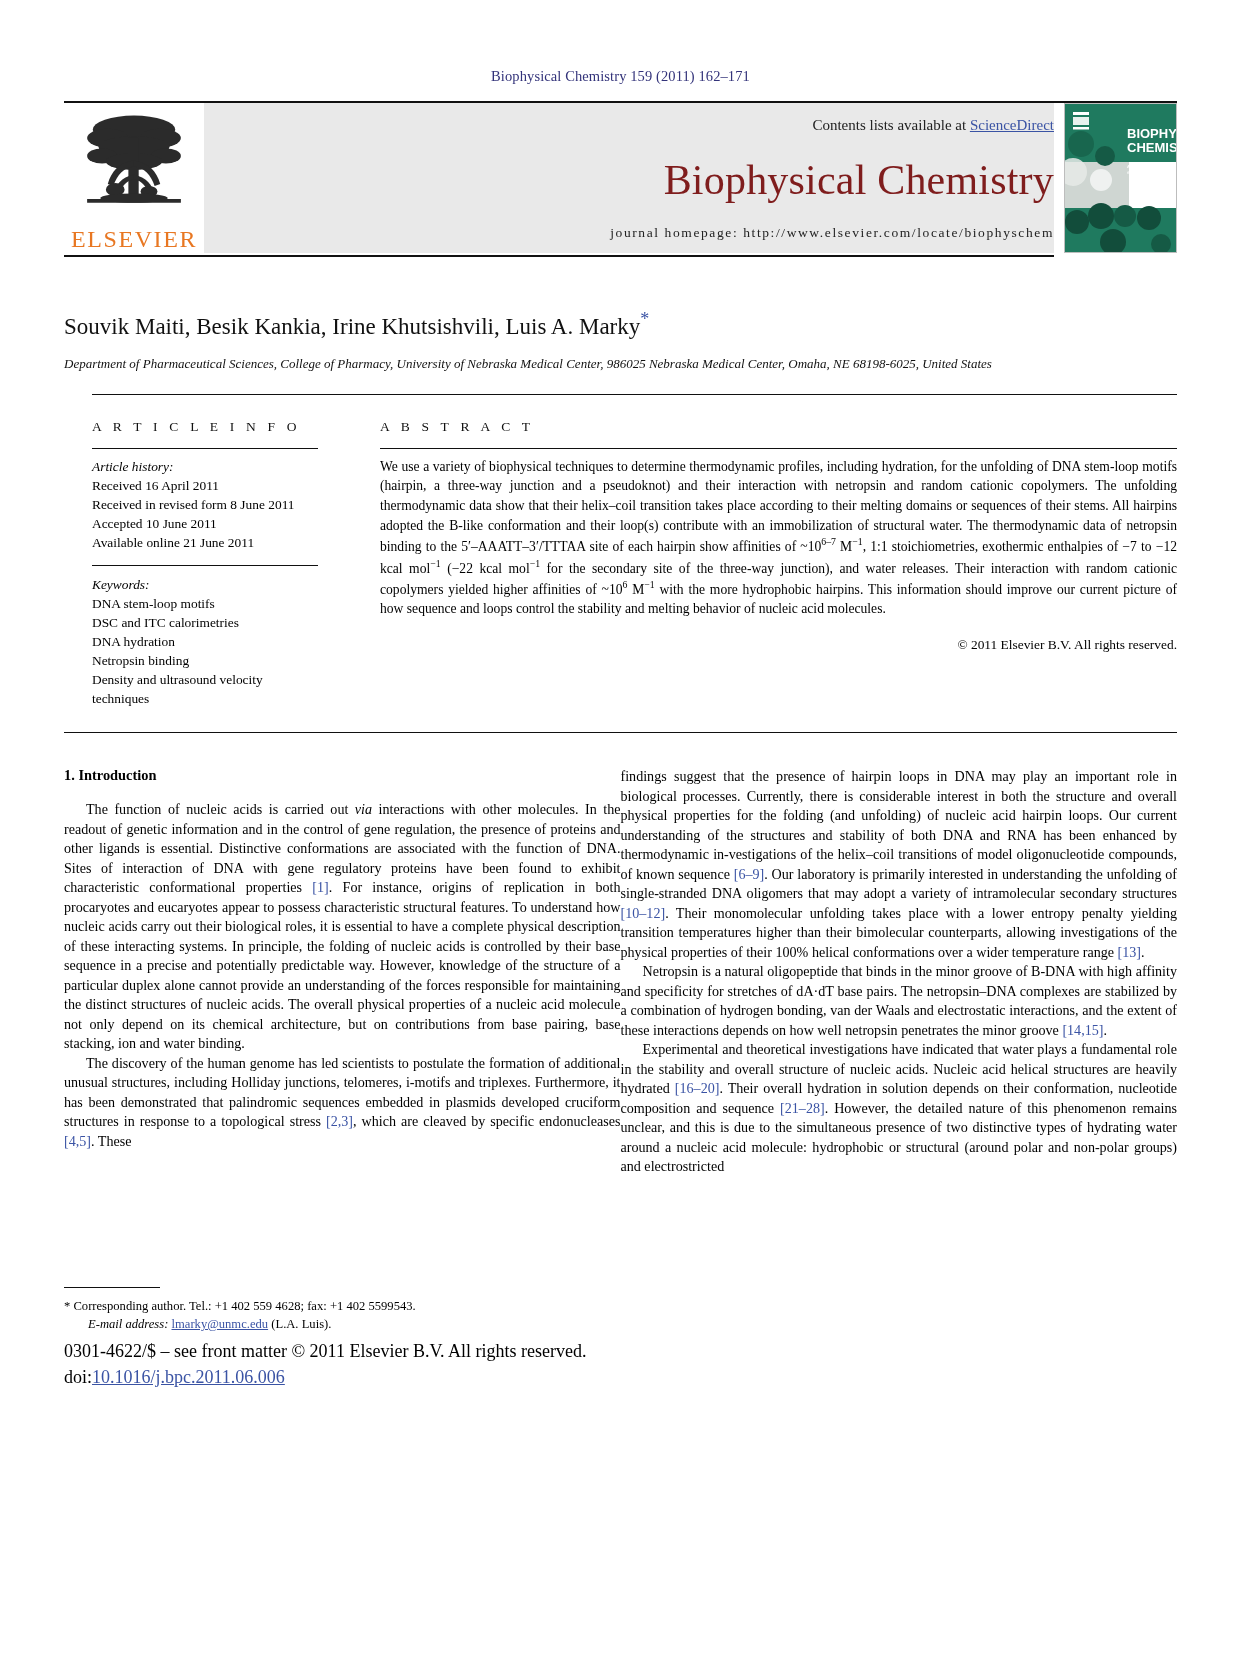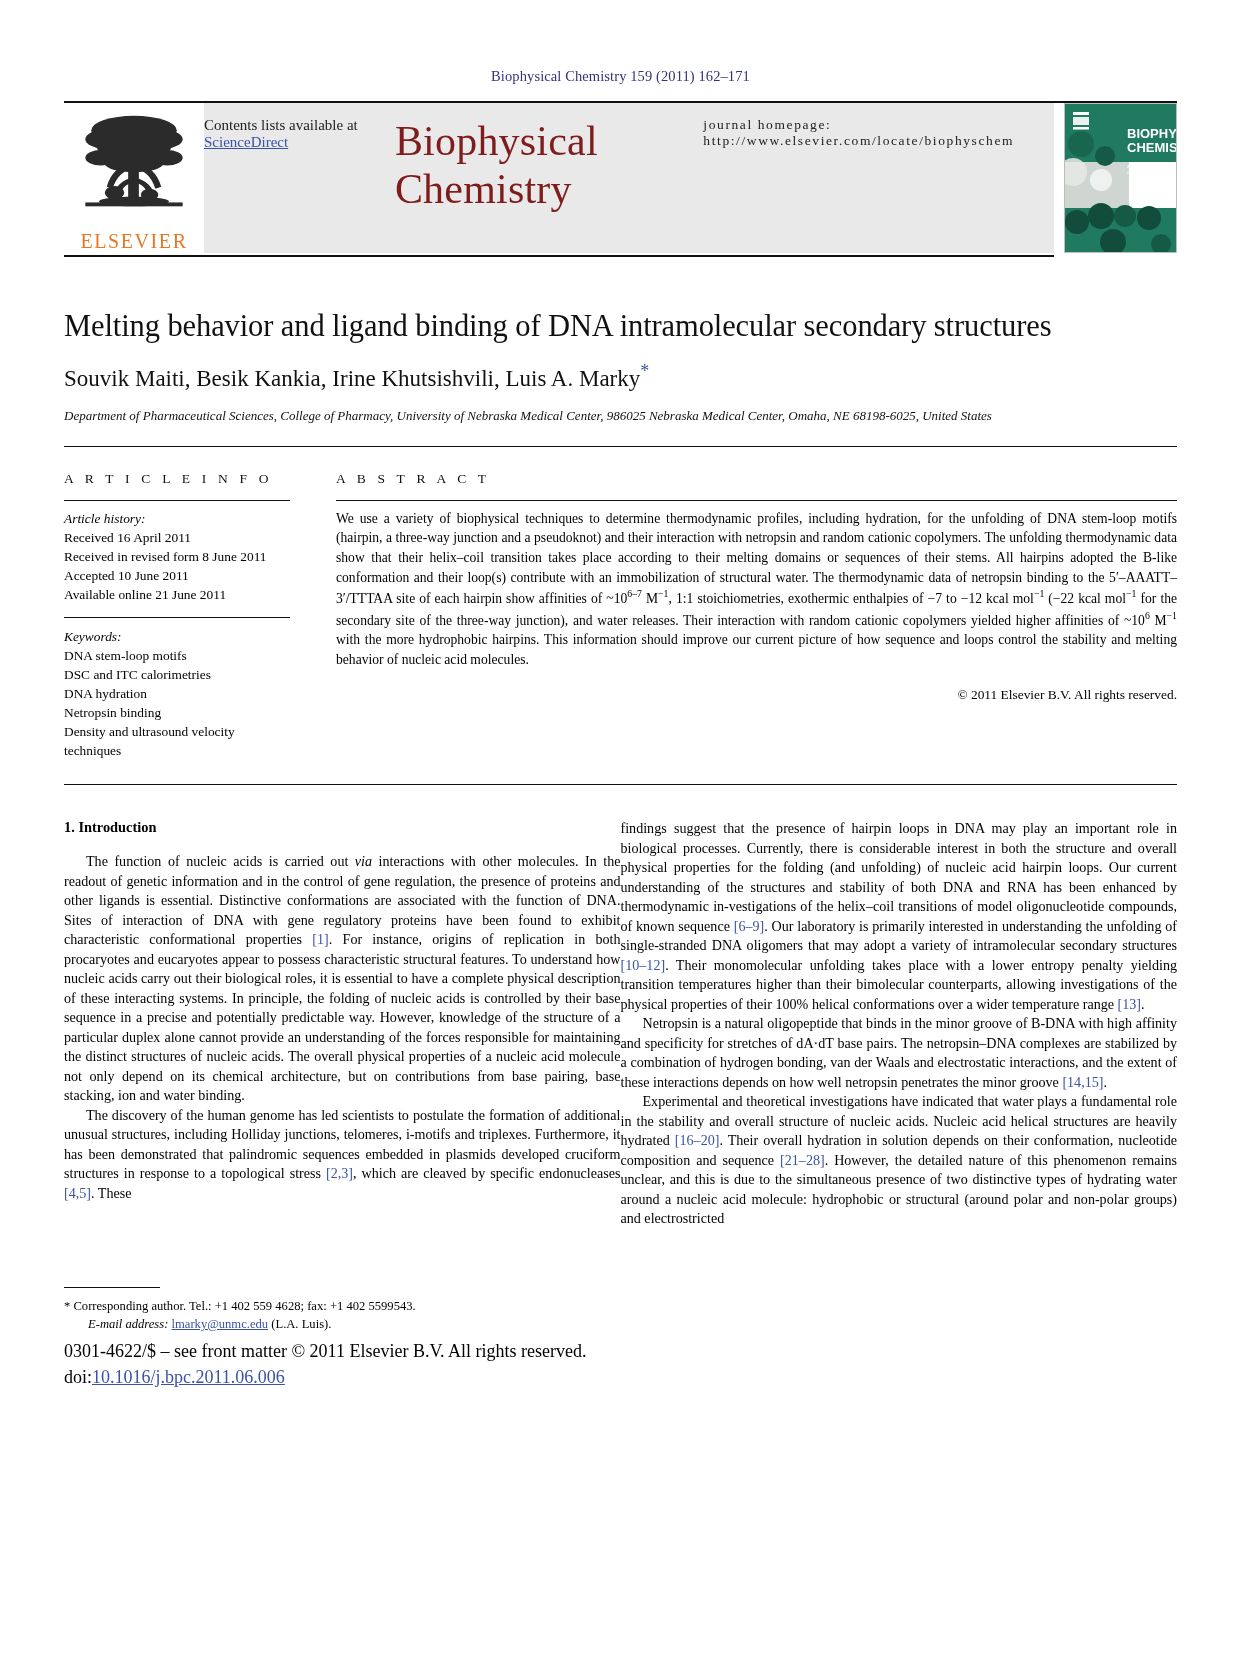--- a/index.html
+++ b/index.html
@@ -52,31 +52,32 @@
     display: flex;
     flex-direction: column;
     align-items: center;
     justify-content: flex-start;
     padding-top: 6px;
     box-sizing: border-box;
   }
   .tree-svg { display:block; }
   .elsevier-word {
     font-family: "Liberation Serif", serif;
-    font-size: 20px;
+    font-size: 24px;
     letter-spacing: 1.6px;
     color: #E87722;
     font-weight: 400;
     margin-top: 12px;
   }
   .masthead-center {
     flex: 1 1 auto;
     background: #e9e9e9;
     display: flex;
-    align-items: flex-start;
+    flex-direction: column;
+    align-items: flex-end;
     justify-content: space-between;
     padding: 14px 0 12px 0;
     box-sizing: border-box;
     min-width: 0;
   }
   .contents-line {
     font-size: 15px;
     color: #222;
   }
   .contents-line .sd {
@@ -131,21 +132,22 @@
     margin-top: 16px;
     color: #111;
   }
 
   
   .info-abstract {
     margin-top: 22px;
     border-top: 1.4px solid #111;
     display: flex;
     padding-top: 24px;
-    gap: 0;
+    gap: 16px;
+    margin-left: 28px;
   }
   .col-info {
     width: 272px;
     flex: 0 0 272px;
     padding-right: 46px;
     box-sizing: border-box;
   }
   .col-abstract {
     flex: 1 1 auto;
     padding-left: 0px;
@@ -303,21 +305,20 @@
           <text x="62" y="48" font-family="Liberation Sans, sans-serif" font-size="13" font-weight="bold" fill="#ffffff">CHEMIS</text>
           <text x="62" y="64" font-family="Liberation Sans, sans-serif" font-size="4" fill="#ffffff">An international journal devoted to</text>
           <text x="62" y="70" font-family="Liberation Sans, sans-serif" font-size="4" fill="#ffffff">the physical chemistry of biology</text>
         </svg>
       </div>
     </div>
   </div>
   <div class="masthead-rule-bottom"></div>
 
   <div class="title-block">
-    <h1 class="paper-title">Melting behavior and ligand binding of DNA intramolecular secondary structures</h1>
     <div class="authors">
       <span>Souvik Maiti, Besik Kankia, Irine Khutsishvili, Luis A. Marky</span><span class="star">*</span>
     </div>
     <div class="affiliation">Department of Pharmaceutical Sciences, College of Pharmacy, University of Nebraska Medical Center, 986025 Nebraska Medical Center, Omaha, NE 68198-6025, United States</div>
   </div>
 
   <div class="info-abstract">
     <div class="col-info">
       <div class="sec-label">A R T I C L E    I N F O</div>
       <div class="hairline"></div>

